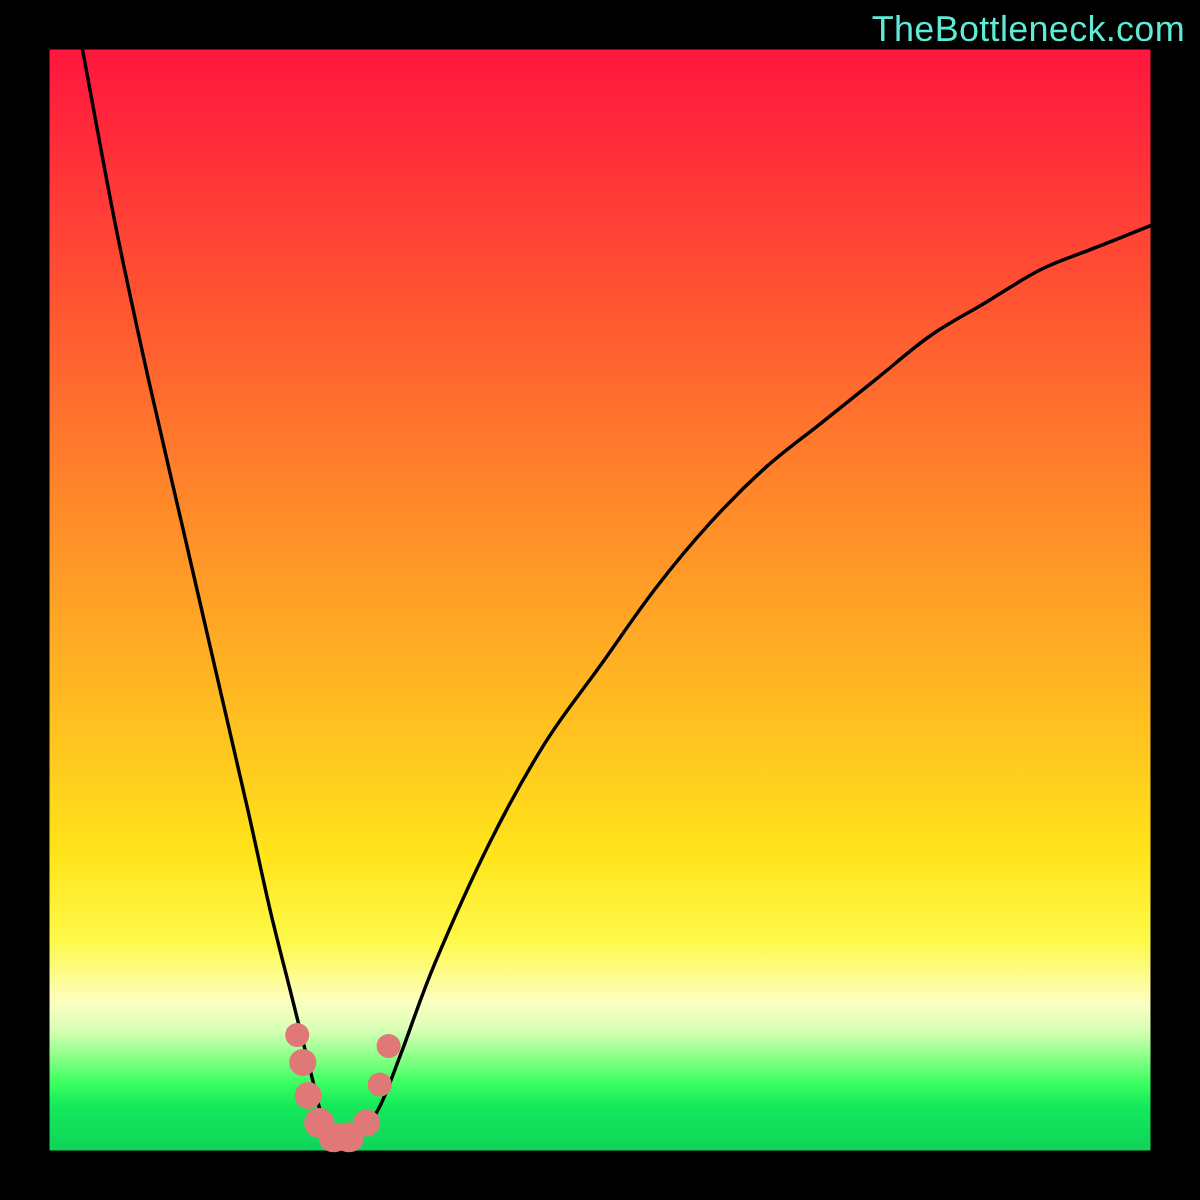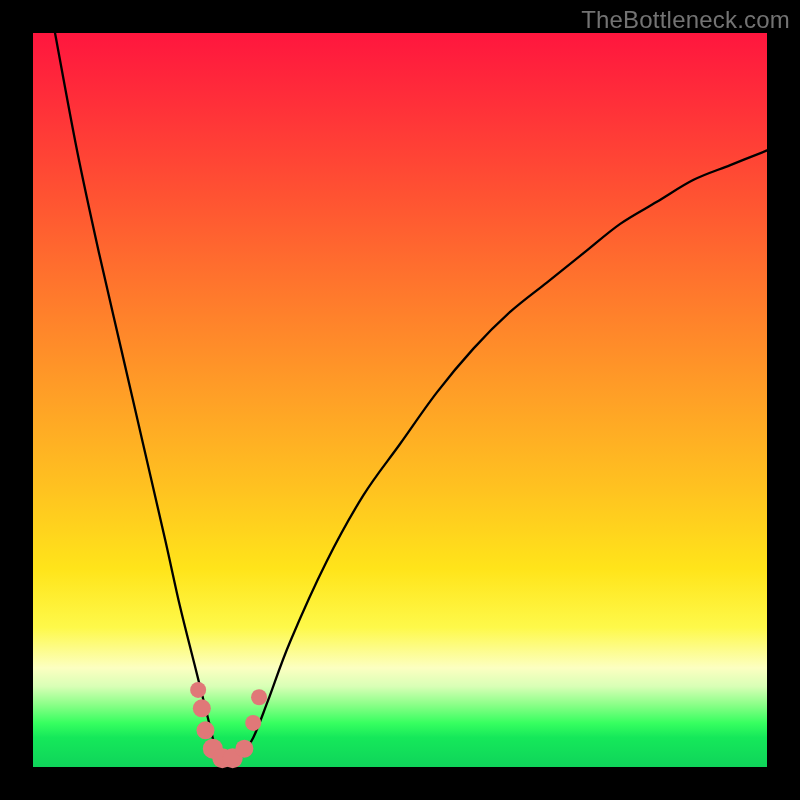--- a/index.html
+++ b/index.html
@@ -41,21 +41,21 @@
       #8bff88 91.5%,
       #37ff60 94%,
       #15e85a 96%,
       #0fd45a 100%
     );
   }
   .watermark {
     position: absolute;
     top: 6px;
     right: 10px;
-    color: #737373;
+    color: #5eead4;
     font-size: 24px;
     letter-spacing: 0.2px;
     font-weight: 500;
     user-select: none;
   }
   svg.curve {
     position: absolute;
     left: 0;
     top: 0;
     width: 734px;

